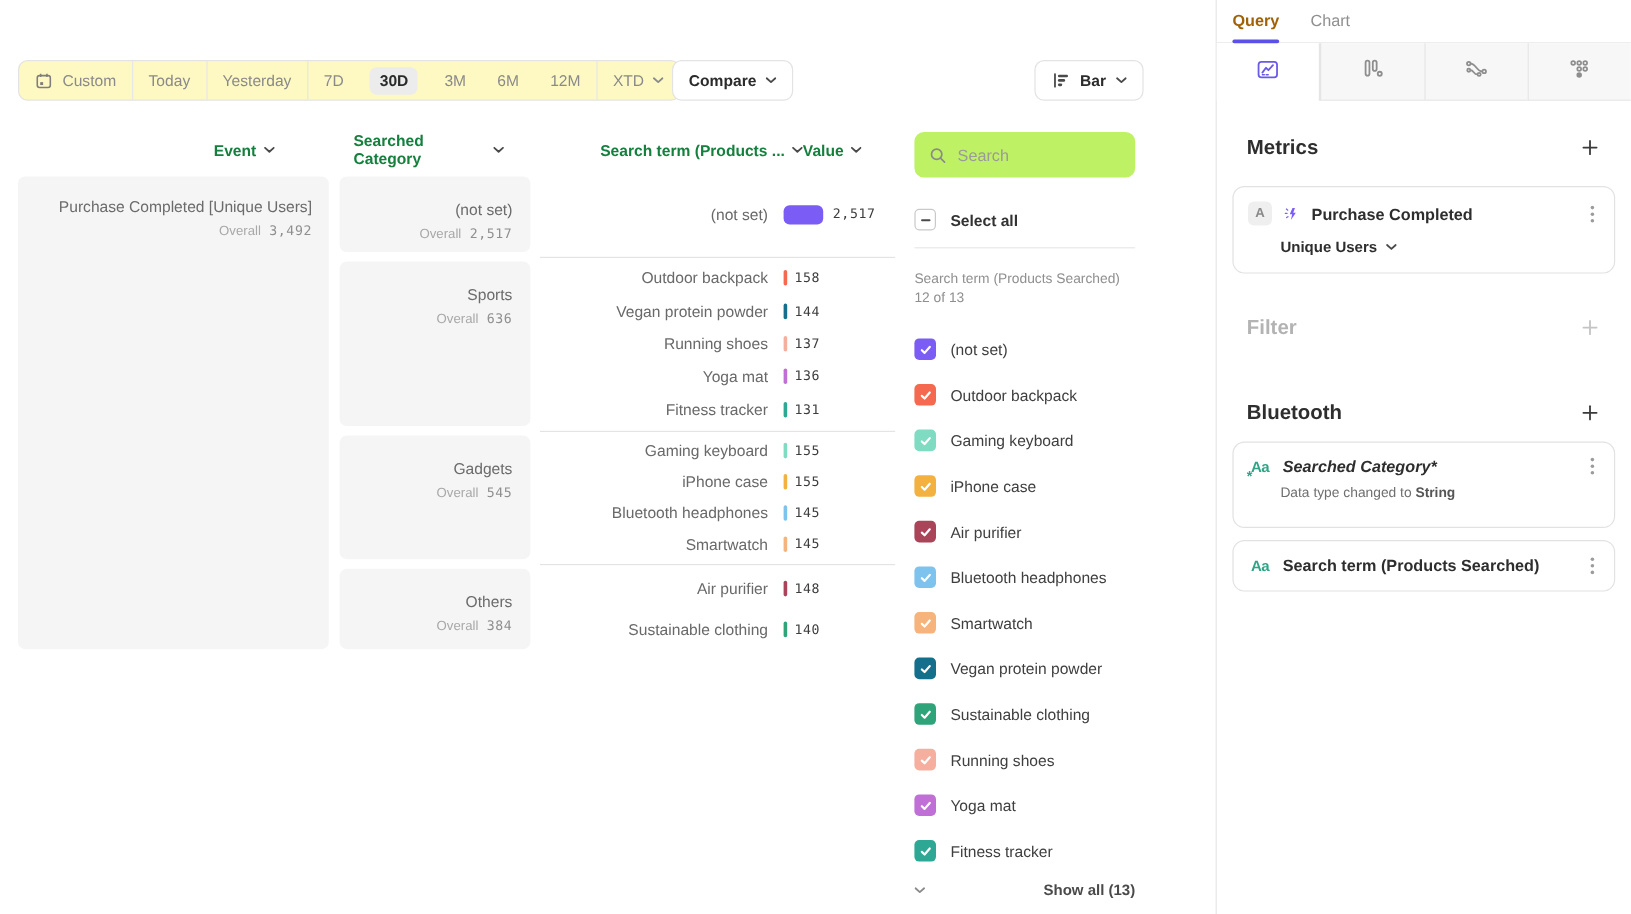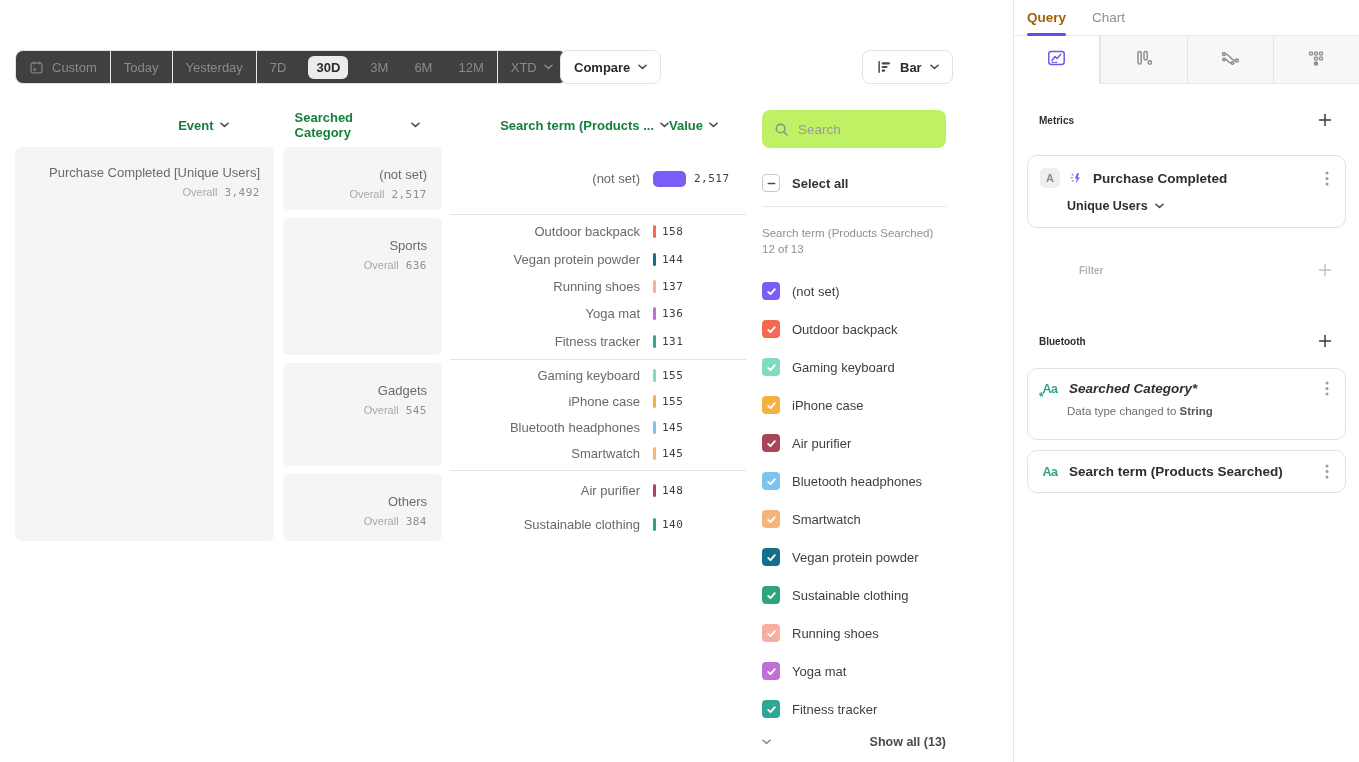--- a/index.html
+++ b/index.html
@@ -1,21 +1,21 @@
 <!DOCTYPE html>
 <html><head>
 <meta charset="utf-8">
 <style>
   * { margin:0; padding:0; box-sizing:border-box; }
   html,body { width:1359px; height:762px; background:#fff; overflow:hidden;
     font-family:"Liberation Sans","DejaVu Sans",sans-serif; position:relative; color:#3a3a3a; }
 
   
   #date-picker { position:absolute; left:15px; top:50px; height:34px; display:flex; align-items:center;
-    border:1px solid #e3e3e3; border-radius:8px; color:#8a8a8a; font-size:13px; background:#404040; }
+    border:1px solid #e3e3e3; border-radius:8px; color:#8a8a8a; font-size:13px; background:#fef9c3; }
   .seg-item { display:flex; align-items:center; padding:0 13px; height:100%; cursor:pointer; white-space:nowrap; }
   .seg-item .cal { display:flex; margin-right:8px; color:#7e7e7e; }
   .seg-item.selected { padding:0 9px; }
   .seg-item.selected .lbl { background:#ececec; color:#2b2b2b; font-weight:700; padding:4px 8px; border-radius:6px; }
   .seg-item .chev { display:flex; margin-left:7px; color:#8a8a8a; }
   .seg-divider { width:1px; height:32px; background:#e7e7e7; flex:none; }
 
   .tb-btn { position:absolute; top:50px; height:34px; display:flex; align-items:center; gap:8px;
     border:1px solid #e3e3e3; border-radius:8px; padding:0 13px; font-size:13px; color:#2b2b2b;
     font-weight:600; background:#fff; cursor:pointer; font-family:inherit; }
@@ -85,23 +85,23 @@
   .tab.active { color:#a16207; font-weight:700; }
   .tab.active::after { content:""; position:absolute; left:0; right:0; bottom:-1px; height:3px; border-radius:2px; background:#5b51e8; }
   .tab + .tab { margin-left:26px; }
   .icon-tabs { display:flex; height:48px; }
   .icon-tab { flex:1; display:flex; align-items:center; justify-content:center; color:#8e8e8e;
     background:#f7f7f7; border-bottom:1px solid #e8e8e8; border-left:1px solid #e5e5e5; cursor:pointer; }
   .icon-tab:first-child { border-left:none; }
   .icon-tab.active { background:#fff; color:#6a5ae8; border-bottom:none; border-right:1px solid #e5e5e5; border-left:none; }
 
   .qp-heading { position:absolute; left:25px; right:27px; display:flex; justify-content:space-between;
-    align-items:center; font-size:10px; font-weight:700; color:#2e2e2e; }
+    align-items:center; font-size:17px; font-weight:700; color:#2e2e2e; }
   #metrics-heading { top:113px; }
-  #filter-heading { top:263px; color:#b3b3b3;margin-left:40px; }
+  #filter-heading { top:263px; color:#b3b3b3; }
   #breakdown-heading { top:334px; }
   .plus { cursor:pointer; color:#3a3a3a; display:flex; }
   #filter-heading .plus { color:#c4c4c4; }
 
   .qp-card { position:absolute; left:13px; right:13px; border:1px solid #e2e2e2; border-radius:10px; background:#fff; cursor:pointer; }
   #metric-card { top:155px; height:73px; }
   .card-row { display:flex; align-items:center; padding:12px 16px 0 12px; }
   .a-badge { width:20px; height:20px; background:#efefef; border-radius:5px; font-size:11px; color:#8a8a8a;
     display:flex; align-items:center; justify-content:center; font-weight:600; flex:none; }
   .event-icon { margin-left:9px; display:flex; color:#7c5cfc; flex:none; }

